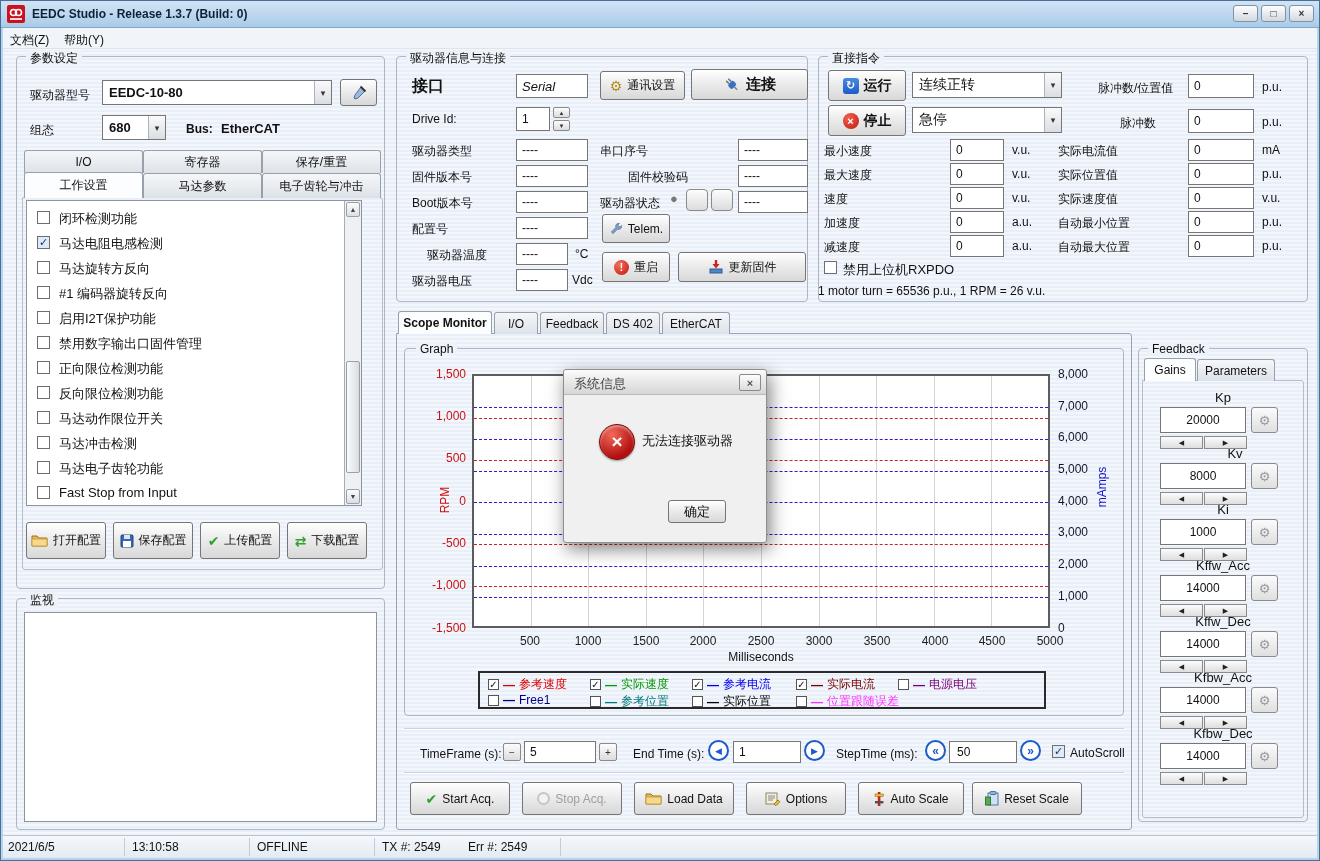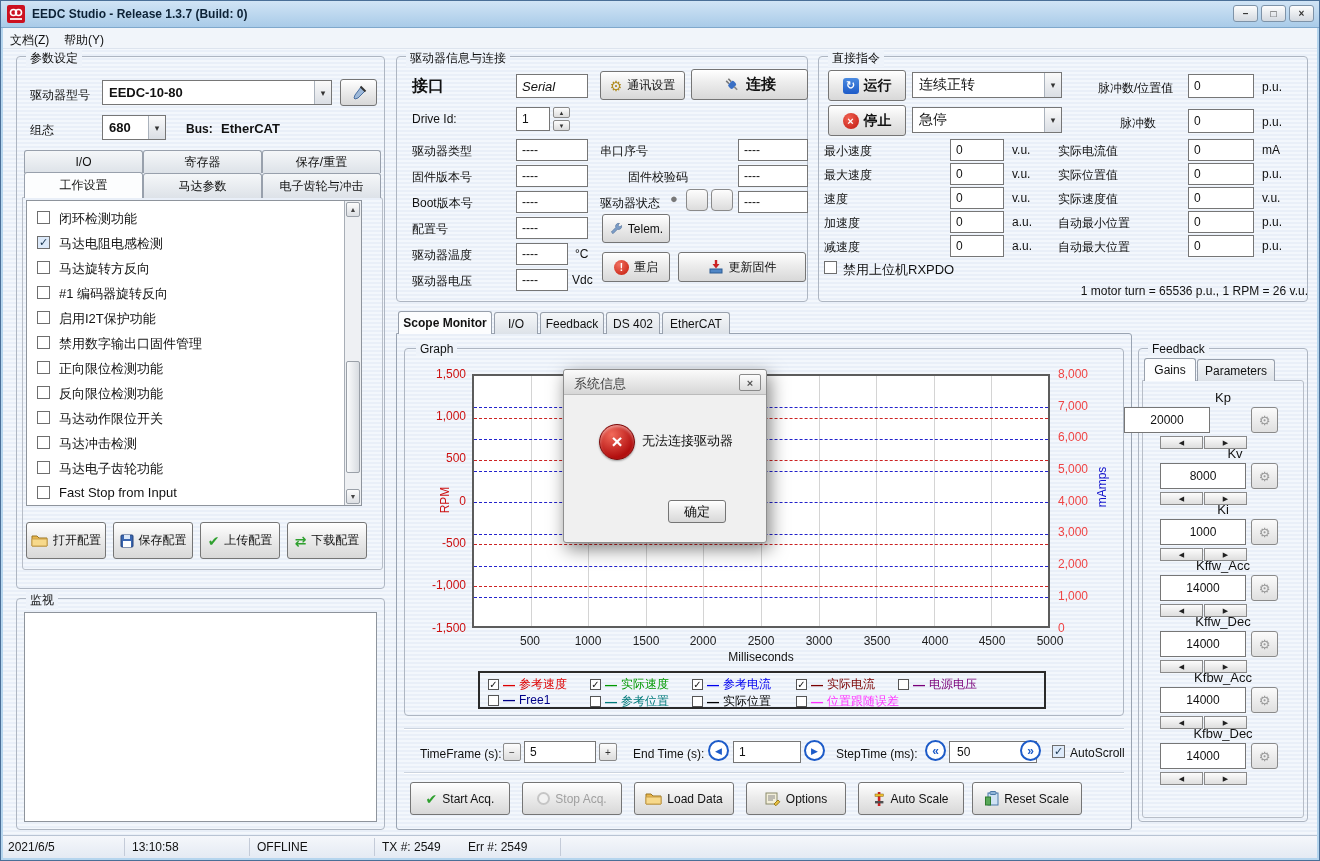--- a/index.html
+++ b/index.html
@@ -20,21 +20,21 @@
 .tab{position:absolute;border:1px solid #98a0ac;border-bottom:none;border-radius:3px 3px 0 0;background:linear-gradient(#f5f7f9,#dde2e8);display:flex;align-items:center;justify-content:center;font-size:12px;z-index:1;}
 .tab.on{background:#fcfdfe;z-index:3;}
 .cb{position:absolute;width:13px;height:13px;border:1px solid #6e6e6e;background:#fff;font-size:11px;line-height:11px;text-align:center;color:#16344f;}
 .cb.on{background:#ddeafa;}
 .cbi{display:inline-block;width:11px;height:11px;border:1px solid #555;background:#fff;font-size:10px;line-height:10px;text-align:center;color:#111;flex:none;}
 .hline{position:absolute;border-top:1px solid #ccd4df;border-bottom:1px solid #ffffff;height:2px;}
 .dash-b{position:absolute;left:0;right:0;border-top:1px dashed #2222cc;}
 .dash-r{position:absolute;left:0;right:0;border-top:1px dashed #cc2222;}
 .tickx{position:absolute;width:54px;text-align:center;font-size:12px;color:#222;}
 .tl{position:absolute;width:52px;text-align:right;font-size:12px;color:#cc1111;}
-.tr{position:absolute;font-size:12px;color:#ef4444;}
+.tr{position:absolute;font-size:12px;color:#0f172a;}
 .rot{transform:rotate(-90deg);transform-origin:center;}
 .circbtn{position:absolute;width:21px;height:21px;border-radius:50%;background:#fff;border:2px solid #1d5bc8;color:#1d5bc8;display:flex;align-items:center;justify-content:center;font-size:9px;font-weight:bold;}
 .lgi{display:flex;align-items:center;gap:4px;position:absolute;top:0;}
 .lgd{font-weight:bold;font-size:12px;}
 .c0{color:#dd0000}.c1{color:#009900}.c2{color:#0000ee}.c3{color:#7a0000}.c4{color:#7a007a}
 .c5{color:#000088}.c6{color:#007a7a}.c7{color:#000000}.c8{color:#ff30ff}
 .glab{position:absolute;text-align:center;font-size:12px;}
 .gbtn{position:absolute;display:flex;align-items:center;justify-content:center;border:1px solid #8a8a8a;border-radius:3px;background:linear-gradient(#fbfbfb,#dfdfdf);color:#9a9a9a;font-size:13px;}
 .arrb{position:absolute;height:13px;border:1px solid #8a8a8a;background:linear-gradient(#fcfcfc,#dedede);display:flex;align-items:center;justify-content:center;font-size:7px;color:#222;}
 .winbtn{position:absolute;width:25px;height:17px;border:1px solid #7e93a8;border-radius:3px;background:linear-gradient(#fdfdfd,#d3d9e0);display:flex;align-items:center;justify-content:center;font-size:10px;color:#333;font-weight:bold;}
@@ -286,21 +286,21 @@
   </div>
 <div class="btn" style="left:602px;top:214px;width:68px;height:29px;">
   <span>
       <svg width="14" height="14" viewBox="0 0 14 14">
         <path d="M12.5 3.5a3 3 0 0 1-4 3.7L4 11.7 2.3 10 6.8 5.5a3 3 0 0 1 3.7-4L8.9 3.1l1.9 1.9z" fill="#7d9ec8" stroke="#4a6a94" stroke-width=".6"></path>
       </svg>
     </span>
   <span>Telem.</span>
 </div>
 
-<span class="t" style="left:412px;top:247px;text-align:center;">驱动器温度</span>
+<span class="t" style="left:427px;top:247px;text-align:center;">驱动器温度</span>
 <div class="inp" style="left:516px;top:243px;width:52px;height:22px;">
     <span>----</span>
   </div>
 <span class="t" style="left:575px;top:247px;">°C</span>
 
 <span class="t" style="left:412px;top:273px;">驱动器电压</span>
 <div class="inp" style="left:516px;top:269px;width:52px;height:22px;">
     <span>----</span>
   </div>
 <span class="t" style="left:572px;top:273px;">Vdc</span>
@@ -404,21 +404,21 @@
   </div>
 <span class="t" style="left:1262px;top:215px;">p.u.</span>
 <span class="t" style="left:1058px;top:239px;">自动最大位置</span>
 <div class="inp" style="left:1188px;top:235px;width:66px;height:22px;">
     <span>0</span>
   </div>
 <span class="t" style="left:1262px;top:239px;">p.u.</span>
 
 <span class="cb" style="left:824px;top:261px;"></span>
 <span class="t" style="left:843px;top:261px;font-size:13px;">禁用上位机RXPDO</span>
-<div class="t" style="left:818px;top:284px;width:490px;text-align:right;white-space:nowrap;">1 motor turn = 65536 p.u., 1 RPM = 26 v.u.</div>
+<div class="t" style="left:818px;top:284px;width:490px;text-align:left;white-space:nowrap;">1 motor turn = 65536 p.u., 1 RPM = 26 v.u.</div>
 
 <div class="tab on" style="left:398px;top:311px;width:94px;height:23px;font-weight:bold;">
     <span>Scope Monitor</span>
   </div>
 <div class="tab" style="left:494px;top:312px;width:44px;height:22px;">
     <span>I/O</span>
   </div>
 <div class="tab" style="left:540px;top:312px;width:64px;height:22px;">
     <span>Feedback</span>
   </div>
@@ -549,21 +549,21 @@
     <span>1</span>
   </div>
 <div class="circbtn" style="left:804px;top:740px;">
     <span>▶</span>
   </div>
 
 <span class="t" style="left:836px;top:747px;">StepTime (ms):</span>
 <div class="circbtn" style="left:925px;top:740px;font-size:12px;">
     <span>«</span>
   </div>
-<div class="inp" style="left:949px;top:741px;width:88px;height:22px;padding-left:7px;">
+<div class="inp" style="left:949px;top:741px;width:68px;height:22px;padding-left:7px;">
     <span>50</span>
   </div>
 <div class="circbtn" style="left:1020px;top:740px;font-size:12px;">
     <span>»</span>
   </div>
 
 <span class="cb on" style="left:1052px;top:745px;"><span>✓</span></span>
 <span class="t" style="left:1070px;top:746px;">AutoScroll</span>
 
 <div class="hline" style="left:404px;top:772px;width:720px;"></div>
@@ -620,21 +620,21 @@
 <span class="gt" style="left:1148px;top:342px;">Feedback</span>
 <div class="tab on" style="left:1144px;top:358px;width:52px;height:23px;">
     <span>Gains</span>
   </div>
 <div class="tab" style="left:1197px;top:359px;width:78px;height:22px;">
     <span>Parameters</span>
   </div>
 <div class="abs" style="left:1142px;top:380px;width:162px;height:438px;border:1px solid #b8bec8;border-radius:0 3px 3px 3px;"></div>
 
 <div class="glab" style="left:1142px;top:390px;width:162px;font-size:13px;">Kp</div>
-<div class="inp c" style="left:1124px;top:407px;width:86px;height:26px;">
+<div class="inp c" style="left:1160px;top:407px;width:86px;height:26px;">
     <span>20000</span>
   </div>
 <div class="gbtn" style="left:1251px;top:407px;width:27px;height:26px;">
     <span>⚙</span>
   </div>
 <div class="arrb" style="left:1160px;top:436px;width:43px;">
     <span>◀</span>
   </div>
 <div class="arrb" style="left:1204px;top:436px;width:43px;">
     <span>▶</span>

